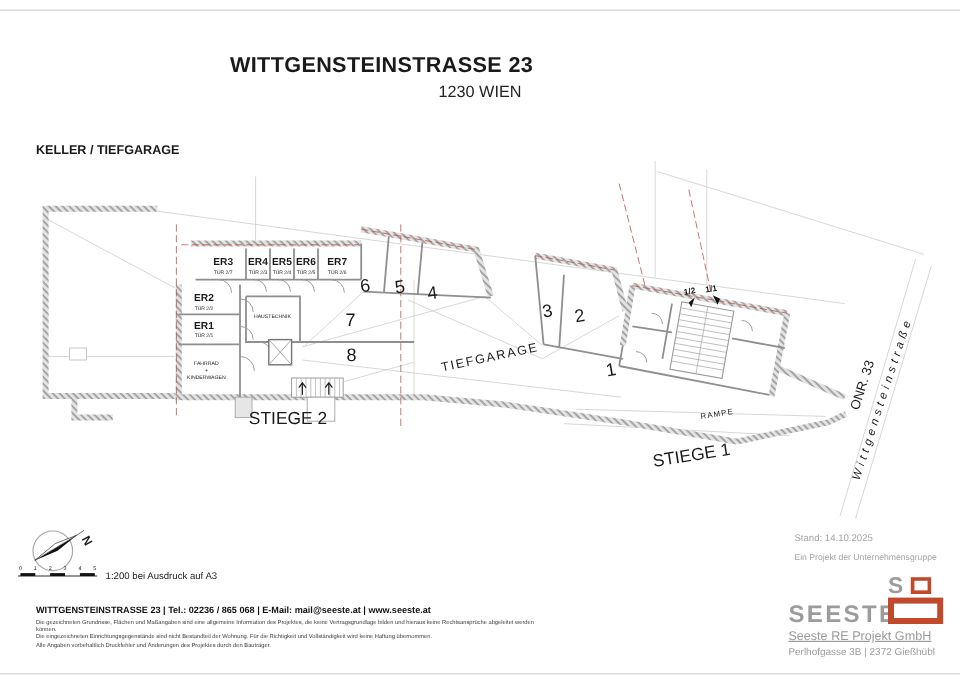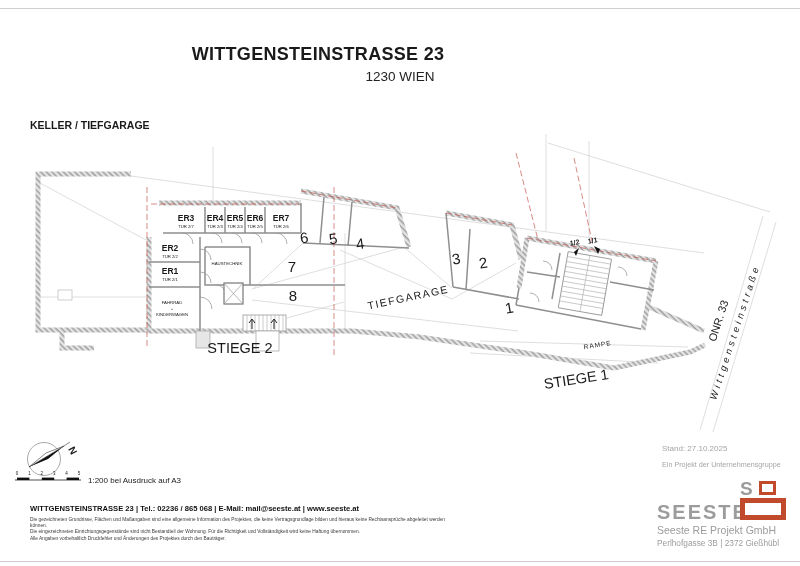--- a/index.html
+++ b/index.html
@@ -13,21 +13,21 @@
   .plan-svg{left:0;top:128px;z-index:1;}
   svg{font-family:"Liberation Sans",sans-serif;}
   svg text{fill:#1a1a1a;}
   .contact{font-weight:bold;font-size:7.6px;color:#111;white-space:nowrap;text-align:right;}
   .disc{font-size:4.8px;line-height:6.2px;color:#3a3a3a;width:430px;}
   .gray-sm{color:#a5a5a5;}
   .wordmark{font-size:20px;font-weight:bold;color:#9c9c9c;letter-spacing:2px;}
   .mark-s{font-size:19px;font-weight:bold;color:#9c9c9c;line-height:1;}
   .sq-small{width:11px;height:8px;border:3.5px solid #c1492c;background:#fff;}
   .sq-big{width:36px;height:12px;border:5px solid #c1492c;background:#fff;}
-  .company{font-size:10.5px;color:#9c9c9c;}
+  .company{font-size:10.5px;color:#9c9c9c;text-decoration:underline;}
   .address{font-size:8.3px;color:#9c9c9c;}
   .z2{z-index:2;}
 </style>
 </head>
 <body>
 
 <div class="hairline" style="top:8px;"></div>
 <div class="hairline" style="top:561px;"></div>
 
 <div class="abs title" style="top:44px;">WITTGENSTEINSTRASSE 23</div>
@@ -161,21 +161,21 @@
   </g>
 </svg>
 
 <div class="abs contact z2" style="left:30px;top:504px;">WITTGENSTEINSTRASSE 23 | Tel.: 02236 / 865 068 | E-Mail: mail@seeste.at | www.seeste.at</div>
 <div class="abs disc z2" style="left:30px;top:517px;">
   <div>Die gezeichneten Grundrisse, Flächen und Maßangaben sind eine allgemeine Information des Projektes, die keine Vertragsgrundlage bilden und hieraus keine Rechtsansprüche abgeleitet werden können.</div>
   <div>Die eingezeichneten Einrichtungsgegenstände sind nicht Bestandteil der Wohnung. Für die Richtigkeit und Vollständigkeit wird keine Haftung übernommen.</div>
   <div>Alle Angaben vorbehaltlich Druckfehler und Änderungen des Projektes durch den Bauträger.</div>
 </div>
 
-<div class="abs gray-sm z2" style="left:662px;top:444px;font-size:8px;">Stand: 27.10.2025</div>
+<div class="abs gray-sm z2" style="left:662px;top:444px;font-size:8px;">Stand: 14.10.2025</div>
 <div class="abs gray-sm z2" style="left:662px;top:460px;font-size:7.2px;">Ein Projekt der Unternehmensgruppe</div>
 
 <div class="abs z2" style="left:657px;top:477px;width:130px;height:42px;">
   <span class="abs wordmark" style="left:0;top:24px;">SEESTE</span>
   <span class="abs mark-s" style="left:83px;top:2px;">S</span>
   <div class="abs sq-small" style="left:102px;top:4px;"></div>
   <div class="abs sq-big" style="left:83px;top:21px;"></div>
 </div>
 
 <div class="abs company z2" style="left:657px;top:524px;">Seeste RE Projekt GmbH</div>

